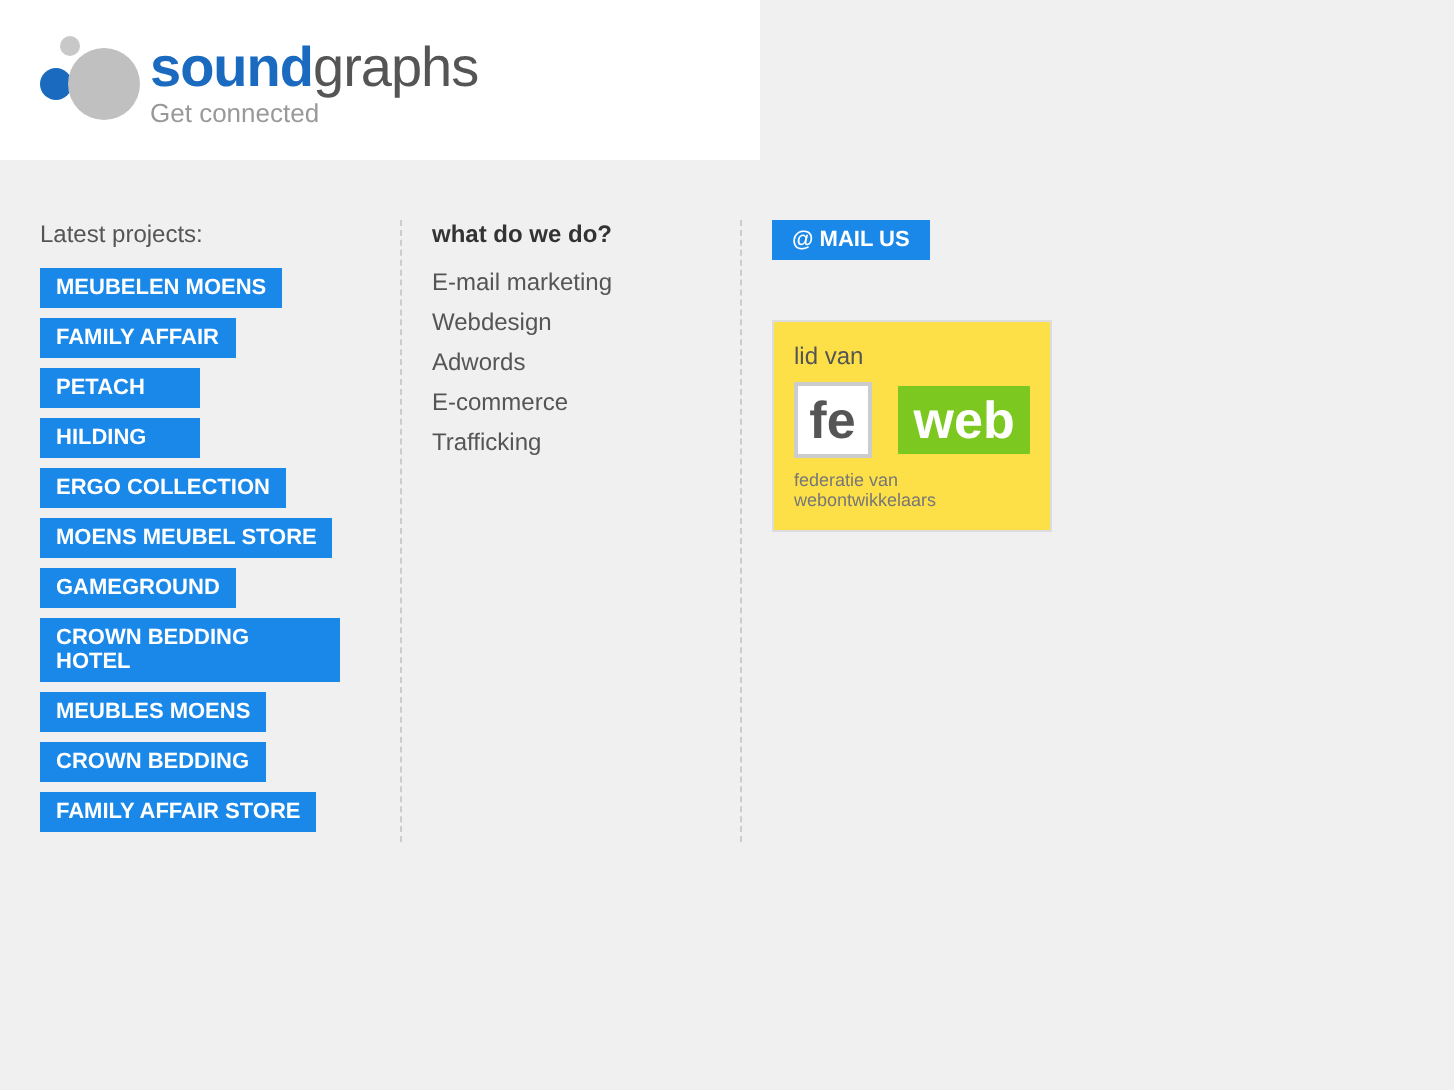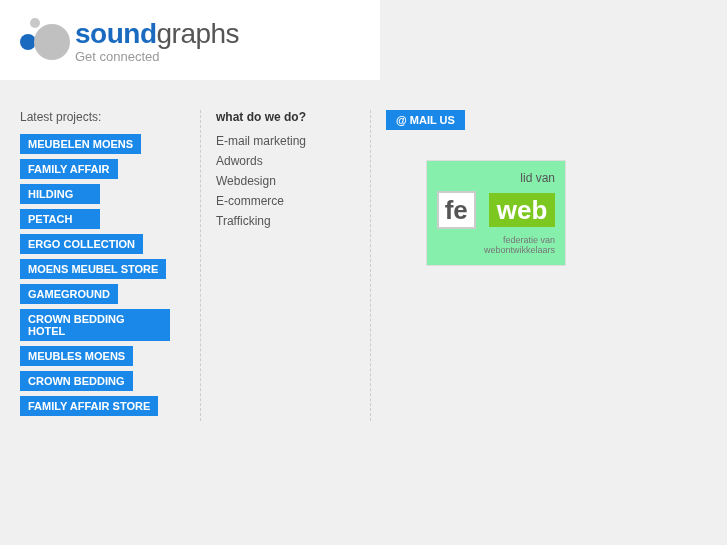--- a/index.html
+++ b/index.html
@@ -170,27 +170,26 @@
       font-weight: bold;
       padding: 4px 10px;
       border: none;
       cursor: pointer;
       margin-bottom: 20px;
       display: inline-block;
     }
 
     
     .feweb-badge {
-      background: #86efac;
+      background: #fde047;
       border: 1px solid #ddd;
       width: 140px;
       padding: 10px;
-      text-align: right;
+      text-align: left;
       margin-top: 10px;
-      margin-left: 40px;
     }
 
     .feweb-lid-text {
       font-size: 12px;
       color: #555;
       margin-bottom: 6px;
     }
 
     .feweb-logo {
       display: flex;
@@ -243,38 +242,38 @@
     </div>
   </div>
 
   <div class="main-content">
 
     <div class="left-col">
       <div class="section-label">Latest projects:</div>
       <div id="projects-list">
           <button class="project-btn">MEUBELEN MOENS</button>
           <button class="project-btn">FAMILY AFFAIR</button>
+          <button class="project-btn">PETACH</button>
           <button class="project-btn">HILDING</button>
-          <button class="project-btn">PETACH</button>
           <button class="project-btn">ERGO COLLECTION</button>
           <button class="project-btn">MOENS MEUBEL STORE</button>
           <button class="project-btn">GAMEGROUND</button>
           <button class="project-btn">CROWN BEDDING HOTEL</button>
           <button class="project-btn">MEUBLES MOENS</button>
           <button class="project-btn">CROWN BEDDING</button>
           <button class="project-btn">FAMILY AFFAIR STORE</button>
         </div>
     </div>
 
     <div class="mid-col">
       <div class="section-label">what do we do?</div>
       <div id="services-list">
           <a class="menu-item" href="#">E-mail marketing</a>
+          <a class="menu-item" href="#">Webdesign</a>
           <a class="menu-item" href="#">Adwords</a>
-          <a class="menu-item" href="#">Webdesign</a>
           <a class="menu-item" href="#">E-commerce</a>
           <a class="menu-item" href="#">Trafficking</a>
         </div>
     </div>
 
     <div class="right-col">
       <button class="mail-btn">@ MAIL US</button>
 
       <div class="feweb-badge">
         <div class="feweb-lid-text">lid van</div>

